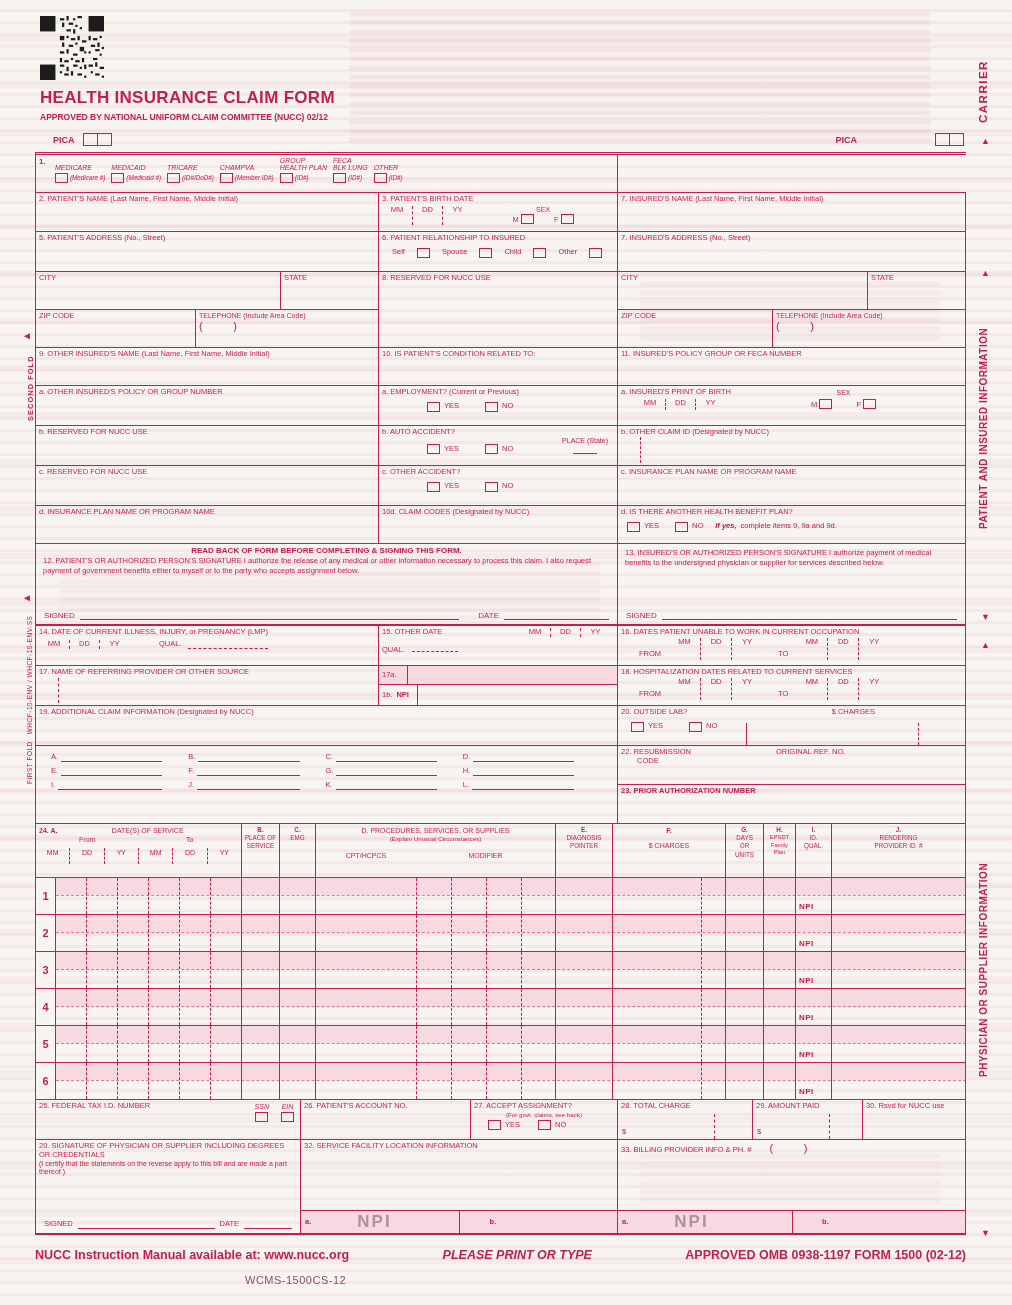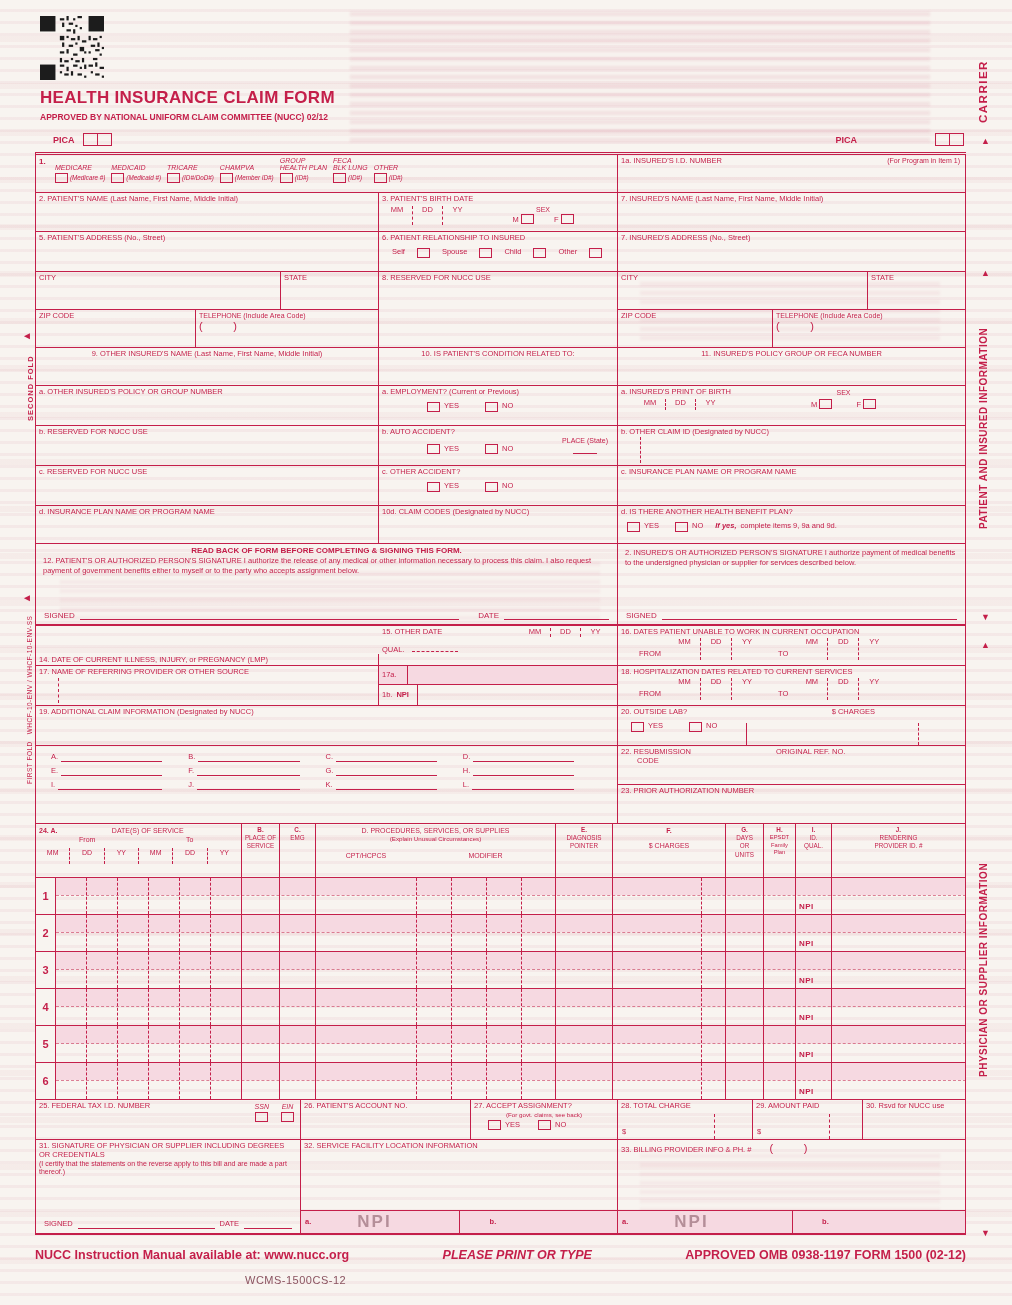--- a/index.html
+++ b/index.html
@@ -256,24 +256,20 @@
         <span class="opt">
             <span class="optname">
               <i>OTHER</i>
             </span>
             <span class="optsub">
               <i class="cb"></i>
               <i>(ID#)</i>
             </span>
           </span>
       </div>
-      <div class="c grow">
-        <span>1a. INSURED'S I.D. NUMBER</span>
-        <span class="rt f7">(For Program in Item 1)</span>
-      </div>
     </div>
 
     <div class="r" style="height:39px;">
       <div class="c" style="width:343px;"><span>2. PATIENT'S NAME (Last Name, First Name, Middle Initial)</span></div>
       <div class="c" style="width:239px;">
         <span class="lb">3. PATIENT'S BIRTH DATE</span>
         <div style="display:flex;margin-top:2px;">
           <span class="dg">
               <i>MM</i>
               <i>DD</i>
@@ -324,21 +320,21 @@
           <div class="c" style="width:250px;"><span>CITY</span></div>
           <div class="c grow"><span>STATE</span></div>
         </div>
         <div class="r ir grow" style="border-bottom:none;">
           <div class="c" style="width:155px;"><span>ZIP CODE</span></div>
           <div class="c grow"><span class="lb f7">TELEPHONE (Include Area Code)</span><span class="paren">(          )</span></div>
         </div>
       </div>
     </div>
 
-    <div class="r" style="height:38px;text-align:center;">
+    <div class="r" style="height:38px;">
       <div class="c" style="width:343px;"><span>9. OTHER INSURED'S NAME (Last Name, First Name, Middle Initial)</span></div>
       <div class="c" style="width:239px;"><span>10. IS PATIENT'S CONDITION RELATED TO:</span></div>
       <div class="c grow"><span>11. INSURED'S POLICY GROUP OR FECA NUMBER</span></div>
     </div>
 
     <div class="r" style="height:40px;">
       <div class="c" style="width:343px;"><span>a. OTHER INSURED'S POLICY OR GROUP NUMBER</span></div>
       <div class="c" style="width:239px;">
         <span class="lb">a. EMPLOYMENT? (Current or Previous)</span>
         <span class="yn" style="margin-left:45px;">
@@ -427,30 +423,30 @@
         <div class="ctr b f8">READ BACK OF FORM BEFORE COMPLETING &amp; SIGNING THIS FORM.</div>
         <div class="para"><span>12. PATIENT'S OR AUTHORIZED PERSON'S SIGNATURE</span> <span>I authorize the release of any medical or other information necessary to process this claim. I also request payment of government benefits either to myself or to the party who accepts assignment below.</span></div>
         <div class="sigline">
           <span class="f8">SIGNED</span>
           <span class="u grow"></span>
           <span class="f8" style="margin-left:14px;">DATE</span>
           <span class="u" style="width:105px;"></span>
         </div>
       </div>
       <div class="c grow stack">
-        <div class="para" style="margin-top:1px;"><span>2. INSURED'S OR AUTHORIZED PERSON'S SIGNATURE</span> <span>I authorize payment of medical benefits to the undersigned physician or supplier for services described below.</span></div>
+        <div class="para" style="margin-top:1px;"><span>13. INSURED'S OR AUTHORIZED PERSON'S SIGNATURE</span> <span>I authorize payment of medical benefits to the undersigned physician or supplier for services described below.</span></div>
         <div class="sigline">
           <span class="f8">SIGNED</span>
           <span class="u grow"></span>
         </div>
       </div>
     </div>
 
     <div class="r" style="height:40px;">
-      <div class="c" style="width:343px;margin-top:28px;">
+      <div class="c" style="width:343px;">
         <span class="lb">14. DATE OF CURRENT ILLNESS, INJURY, or PREGNANCY (LMP)</span>
         <div style="display:flex;align-items:flex-end;margin-top:3px;">
           <span class="dg">
               <i>MM</i>
               <i>DD</i>
               <i>YY</i>
             </span>
           <span style="margin-left:30px;">QUAL.</span>
           <span class="u dash" style="width:80px;margin-left:6px;"></span>
         </div>
@@ -596,21 +592,21 @@
               <span class="u"></span>
             </span>
         </div>
       </div>
       <div class="stack grow">
         <div class="c" style="height:39px;border-bottom:1px solid var(--ink);border-right:1px solid var(--ink);">
           <span class="lb">22. RESUBMISSION</span>
           <span class="lb" style="margin-left:16px;">CODE</span>
           <span style="position:absolute;left:158px;top:2px;">ORIGINAL REF. NO.</span>
         </div>
-        <div class="c grow" style="border-right:1px solid var(--ink);">
+        <div class="c grow" style="border-right:1px solid var(--ink);font-weight:bold;">
           <span>23. PRIOR AUTHORIZATION NUMBER</span>
         </div>
       </div>
     </div>
 
     <div class="hdr">
       <div class="hdrcell" style="width:206px;">
         <div style="display:flex;padding:0 3px;font-size:7px;">
             <span class="b">24. A.</span>
             <span class="grow ctr">DATE(S) OF SERVICE</span>
@@ -911,21 +907,21 @@
       <div class="c" style="width:110px;">
         <span>29. AMOUNT PAID</span>
         <span class="vds" style="left:76px;top:14px;"></span>
         <span style="position:absolute;left:4px;bottom:2px;">$</span>
       </div>
       <div class="c grow"><span>30. Rsvd for NUCC use</span></div>
     </div>
 
     <div class="r" style="height:95px;border-bottom-width:2px;">
       <div class="c stack" style="width:265px;">
-        <span>31. SIGNATURE OF PHYSICIAN OR SUPPLIER INCLUDING DEGREES OR CREDENTIALS</span>
+        <span>20. SIGNATURE OF PHYSICIAN OR SUPPLIER INCLUDING DEGREES OR CREDENTIALS</span>
         <span class="f7">(I certify that the statements on the reverse apply to this bill and are made a part thereof.)</span>
         <div class="sigline">
           <span>SIGNED</span>
           <span class="u grow"></span>
           <span>DATE</span>
           <span class="u" style="width:48px;"></span>
         </div>
       </div>
       <div class="c" style="width:317px;">
         <span>32. SERVICE FACILITY LOCATION INFORMATION</span>

